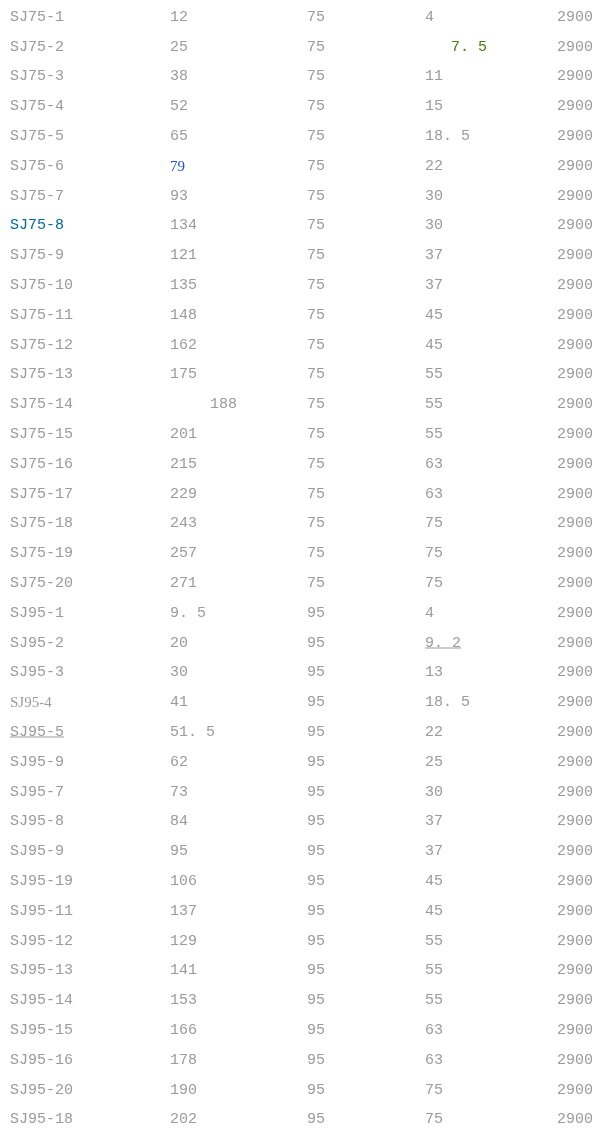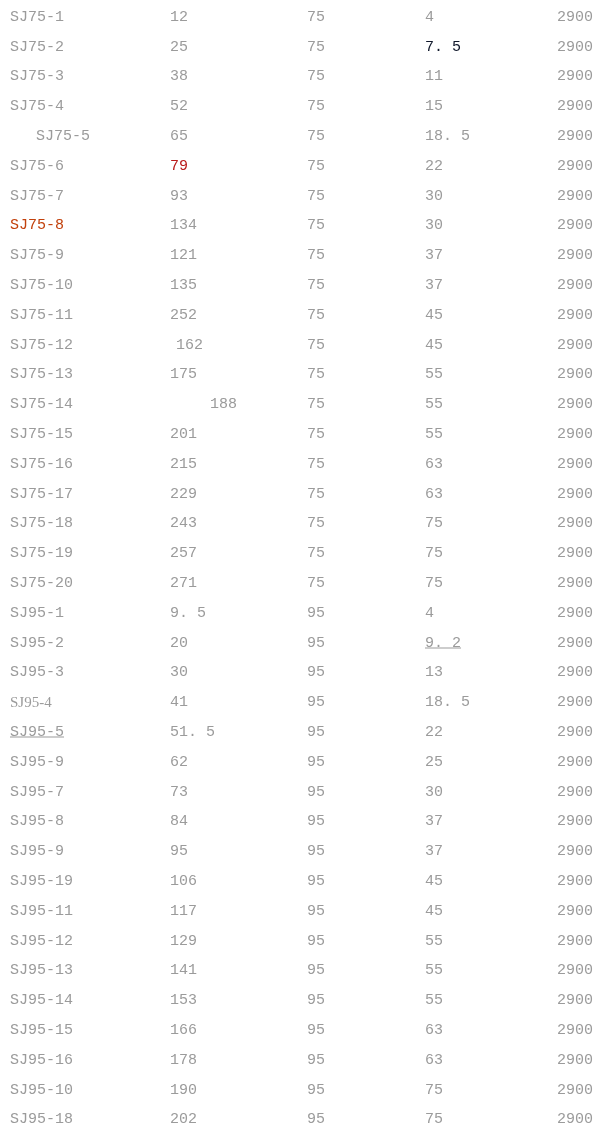--- a/index.html
+++ b/index.html
@@ -49,66 +49,66 @@
     <span class="cell col-flow" style="color: rgb(155, 155, 155);">12</span>
     <span class="cell col-head" style="color: rgb(155, 155, 155);">75</span>
     <span class="cell col-power" style="color: rgb(155, 155, 155);">4</span>
     <span class="cell col-speed" style="color: rgb(155, 155, 155);">2900</span>
   </div>
 
   <div class="row">
     <span class="cell col-model" style="color: rgb(155, 155, 155);">SJ75-2</span>
     <span class="cell col-flow" style="color: rgb(155, 155, 155);">25</span>
     <span class="cell col-head" style="color: rgb(155, 155, 155);">75</span>
-    <span class="cell col-power" style="color: #0f172a;">7. 5</span>
+    <span class="cell col-power" style="color: #4d7c0f; margin-left: 26px;">7. 5</span>
     <span class="cell col-speed" style="color: rgb(155, 155, 155);">2900</span>
   </div>
 
   <div class="row">
     <span class="cell col-model" style="color: rgb(155, 155, 155);">SJ75-3</span>
     <span class="cell col-flow" style="color: rgb(155, 155, 155);">38</span>
     <span class="cell col-head" style="color: rgb(155, 155, 155);">75</span>
     <span class="cell col-power" style="color: rgb(155, 155, 155);">11</span>
     <span class="cell col-speed" style="color: rgb(155, 155, 155);">2900</span>
   </div>
 
   <div class="row">
     <span class="cell col-model" style="color: rgb(155, 155, 155);">SJ75-4</span>
     <span class="cell col-flow" style="color: rgb(155, 155, 155);">52</span>
     <span class="cell col-head" style="color: rgb(155, 155, 155);">75</span>
     <span class="cell col-power" style="color: rgb(155, 155, 155);">15</span>
     <span class="cell col-speed" style="color: rgb(155, 155, 155);">2900</span>
   </div>
 
   <div class="row">
-    <span class="cell col-model" style="color: rgb(155, 155, 155); margin-left: 26px;">SJ75-5</span>
+    <span class="cell col-model" style="color: rgb(155, 155, 155);">SJ75-5</span>
     <span class="cell col-flow" style="color: rgb(155, 155, 155);">65</span>
     <span class="cell col-head" style="color: rgb(155, 155, 155);">75</span>
     <span class="cell col-power" style="color: rgb(155, 155, 155);">18. 5</span>
     <span class="cell col-speed" style="color: rgb(155, 155, 155);">2900</span>
   </div>
 
   <div class="row">
     <span class="cell col-model" style="color: rgb(155, 155, 155);">SJ75-6</span>
-    <span class="cell col-flow" style="color: #b91c1c;">79</span>
+    <span class="cell col-flow" style="color: #1d4ed8; font-family: Liberation Serif, serif;">79</span>
     <span class="cell col-head" style="color: rgb(155, 155, 155);">75</span>
     <span class="cell col-power" style="color: rgb(155, 155, 155);">22</span>
     <span class="cell col-speed" style="color: rgb(155, 155, 155);">2900</span>
   </div>
 
   <div class="row">
     <span class="cell col-model" style="color: rgb(155, 155, 155);">SJ75-7</span>
     <span class="cell col-flow" style="color: rgb(155, 155, 155);">93</span>
     <span class="cell col-head" style="color: rgb(155, 155, 155);">75</span>
     <span class="cell col-power" style="color: rgb(155, 155, 155);">30</span>
     <span class="cell col-speed" style="color: rgb(155, 155, 155);">2900</span>
   </div>
 
   <div class="row">
-    <span class="cell col-model" style="color: #c2410c;">SJ75-8</span>
+    <span class="cell col-model" style="color: #0369a1;">SJ75-8</span>
     <span class="cell col-flow" style="color: rgb(155, 155, 155);">134</span>
     <span class="cell col-head" style="color: rgb(155, 155, 155);">75</span>
     <span class="cell col-power" style="color: rgb(155, 155, 155);">30</span>
     <span class="cell col-speed" style="color: rgb(155, 155, 155);">2900</span>
   </div>
 
   <div class="row">
     <span class="cell col-model" style="color: rgb(155, 155, 155);">SJ75-9</span>
     <span class="cell col-flow" style="color: rgb(155, 155, 155);">121</span>
     <span class="cell col-head" style="color: rgb(155, 155, 155);">75</span>
@@ -119,29 +119,29 @@
   <div class="row">
     <span class="cell col-model" style="color: rgb(155, 155, 155);">SJ75-10</span>
     <span class="cell col-flow" style="color: rgb(155, 155, 155);">135</span>
     <span class="cell col-head" style="color: rgb(155, 155, 155);">75</span>
     <span class="cell col-power" style="color: rgb(155, 155, 155);">37</span>
     <span class="cell col-speed" style="color: rgb(155, 155, 155);">2900</span>
   </div>
 
   <div class="row">
     <span class="cell col-model" style="color: rgb(155, 155, 155);">SJ75-11</span>
-    <span class="cell col-flow" style="color: rgb(155, 155, 155);">252</span>
+    <span class="cell col-flow" style="color: rgb(155, 155, 155);">148</span>
     <span class="cell col-head" style="color: rgb(155, 155, 155);">75</span>
     <span class="cell col-power" style="color: rgb(155, 155, 155);">45</span>
     <span class="cell col-speed" style="color: rgb(155, 155, 155);">2900</span>
   </div>
 
   <div class="row">
     <span class="cell col-model" style="color: rgb(155, 155, 155);">SJ75-12</span>
-    <span class="cell col-flow" style="color: rgb(155, 155, 155); margin-left: 6px;">162</span>
+    <span class="cell col-flow" style="color: rgb(155, 155, 155);">162</span>
     <span class="cell col-head" style="color: rgb(155, 155, 155);">75</span>
     <span class="cell col-power" style="color: rgb(155, 155, 155);">45</span>
     <span class="cell col-speed" style="color: rgb(155, 155, 155);">2900</span>
   </div>
 
   <div class="row">
     <span class="cell col-model" style="color: rgb(155, 155, 155);">SJ75-13</span>
     <span class="cell col-flow" style="color: rgb(155, 155, 155);">175</span>
     <span class="cell col-head" style="color: rgb(155, 155, 155);">75</span>
     <span class="cell col-power" style="color: rgb(155, 155, 155);">55</span>
@@ -279,21 +279,21 @@
   <div class="row">
     <span class="cell col-model" style="color: rgb(155, 155, 155);">SJ95-19</span>
     <span class="cell col-flow" style="color: rgb(155, 155, 155);">106</span>
     <span class="cell col-head" style="color: rgb(155, 155, 155);">95</span>
     <span class="cell col-power" style="color: rgb(155, 155, 155);">45</span>
     <span class="cell col-speed" style="color: rgb(155, 155, 155);">2900</span>
   </div>
 
   <div class="row">
     <span class="cell col-model" style="color: rgb(155, 155, 155);">SJ95-11</span>
-    <span class="cell col-flow" style="color: rgb(155, 155, 155);">117</span>
+    <span class="cell col-flow" style="color: rgb(155, 155, 155);">137</span>
     <span class="cell col-head" style="color: rgb(155, 155, 155);">95</span>
     <span class="cell col-power" style="color: rgb(155, 155, 155);">45</span>
     <span class="cell col-speed" style="color: rgb(155, 155, 155);">2900</span>
   </div>
 
   <div class="row">
     <span class="cell col-model" style="color: rgb(155, 155, 155);">SJ95-12</span>
     <span class="cell col-flow" style="color: rgb(155, 155, 155);">129</span>
     <span class="cell col-head" style="color: rgb(155, 155, 155);">95</span>
     <span class="cell col-power" style="color: rgb(155, 155, 155);">55</span>
@@ -326,21 +326,21 @@
 
   <div class="row">
     <span class="cell col-model" style="color: rgb(155, 155, 155);">SJ95-16</span>
     <span class="cell col-flow" style="color: rgb(155, 155, 155);">178</span>
     <span class="cell col-head" style="color: rgb(155, 155, 155);">95</span>
     <span class="cell col-power" style="color: rgb(155, 155, 155);">63</span>
     <span class="cell col-speed" style="color: rgb(155, 155, 155);">2900</span>
   </div>
 
   <div class="row">
-    <span class="cell col-model" style="color: rgb(155, 155, 155);">SJ95-10</span>
+    <span class="cell col-model" style="color: rgb(155, 155, 155);">SJ95-20</span>
     <span class="cell col-flow" style="color: rgb(155, 155, 155);">190</span>
     <span class="cell col-head" style="color: rgb(155, 155, 155);">95</span>
     <span class="cell col-power" style="color: rgb(155, 155, 155);">75</span>
     <span class="cell col-speed" style="color: rgb(155, 155, 155);">2900</span>
   </div>
 
   <div class="row">
     <span class="cell col-model" style="color: rgb(155, 155, 155);">SJ95-18</span>
     <span class="cell col-flow" style="color: rgb(155, 155, 155);">202</span>
     <span class="cell col-head" style="color: rgb(155, 155, 155);">95</span>

